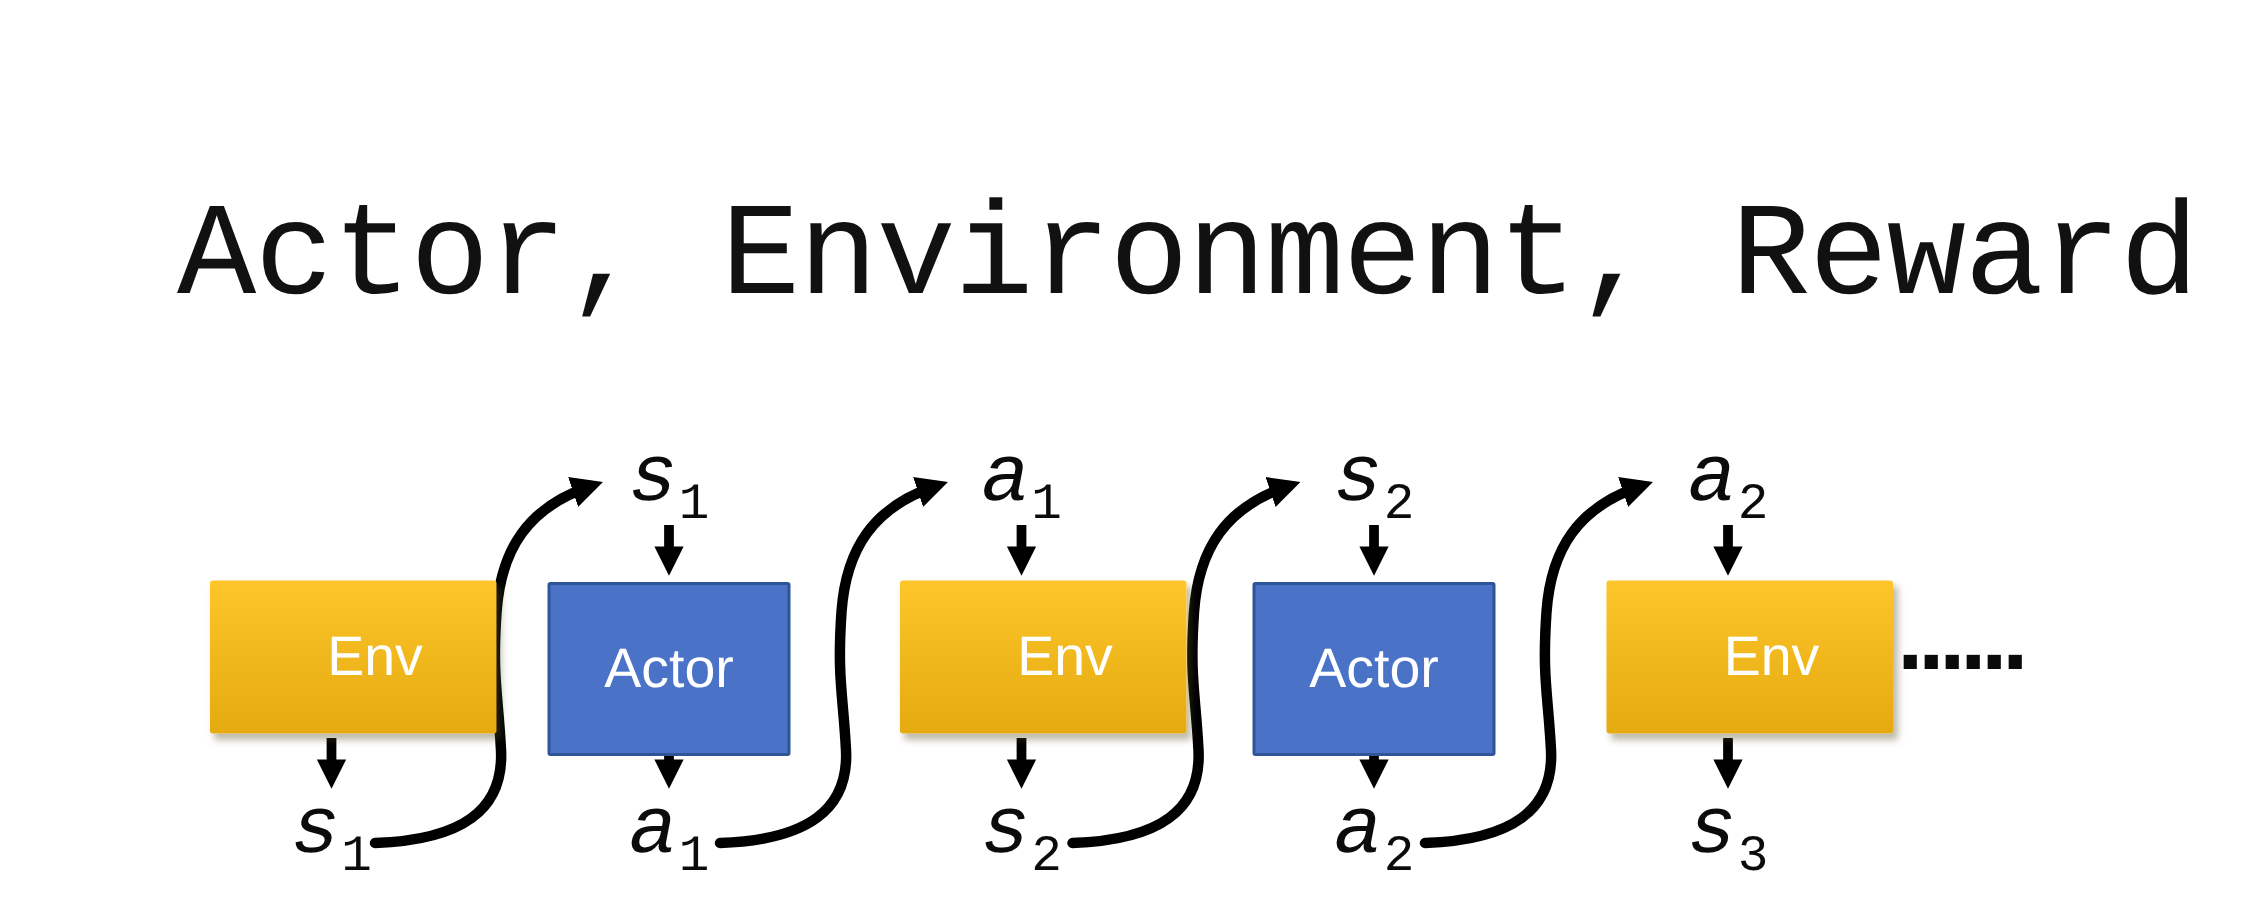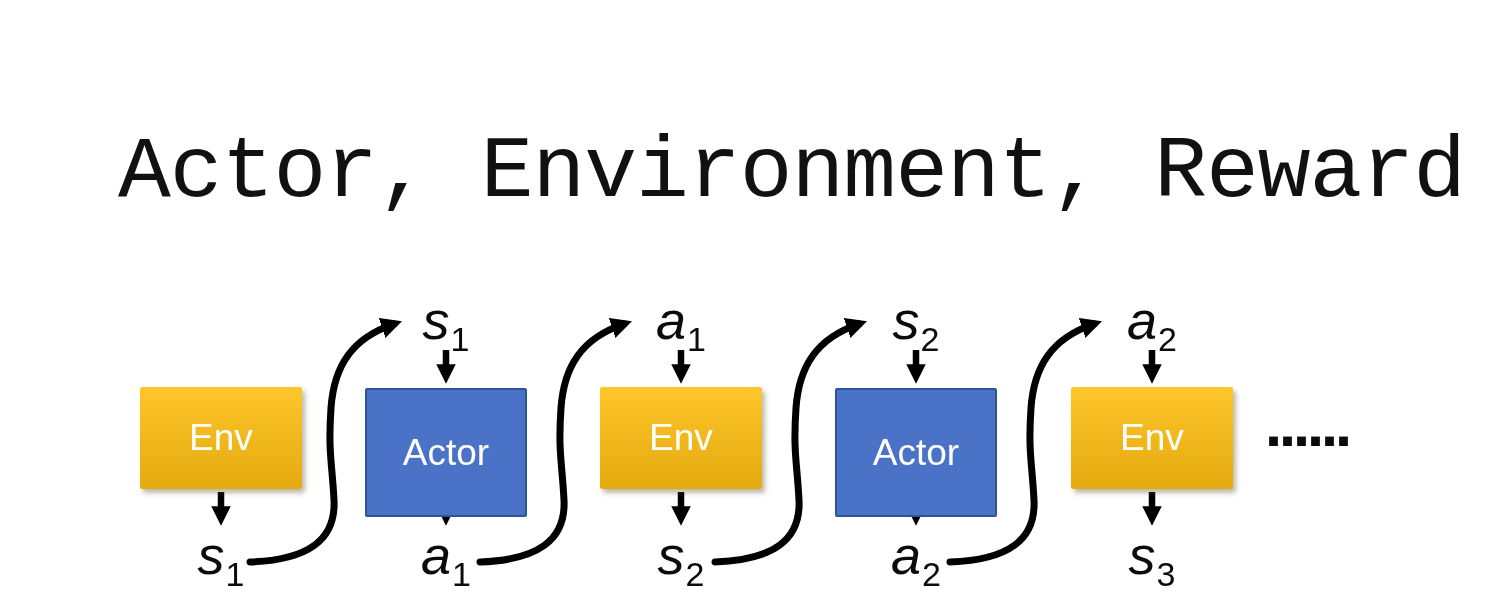--- a/index.html
+++ b/index.html
@@ -18,30 +18,31 @@
   .varrow { stroke-width:6.5; }
   .curve  { stroke-width:7; stroke-linecap:round; }
   .box {
     position:absolute; top:387px; width:162px; height:102px;
     display:flex; align-items:center; justify-content:center;
     font-size:37px; color:var(--box-text,#ffffff); border-radius:2px;
   }
   .box.env {
     background:linear-gradient(180deg, var(--env-top,#fec62b) 0%, var(--env-bottom,#e4aa10) 100%);
     box-shadow:3px 4px 5px rgba(90,80,40,0.40);
+    padding-left:29px;
   }
   .box.actor {
-    top:388px; height:129px;
+    top:388px; height:116px;
     background:var(--actor-fill,#4a73c8);
     border:2.5px solid var(--actor-border,#2f5597);
     box-sizing:border-box;
   }
   .mlabel {
     position:absolute; transform:translateX(-50%);
-    font-family:Liberation Sans, sans-serif; font-style:italic;
+    font-family:Liberation Mono, monospace; font-style:italic;
     font-size:54px; line-height:54px; color:#0b0b0b; white-space:nowrap;
   }
   .mlabel .msub {
     font-style:normal; font-size:34px; vertical-align:-12px; margin-left:1px;
   }
   .mlabel.top { top:293px; }
   .mlabel.bottom { top:528px; }
   .dots {
     position:absolute; left:1264px; top:404px;
     font-family:"DejaVu Sans", sans-serif; font-weight:bold;

